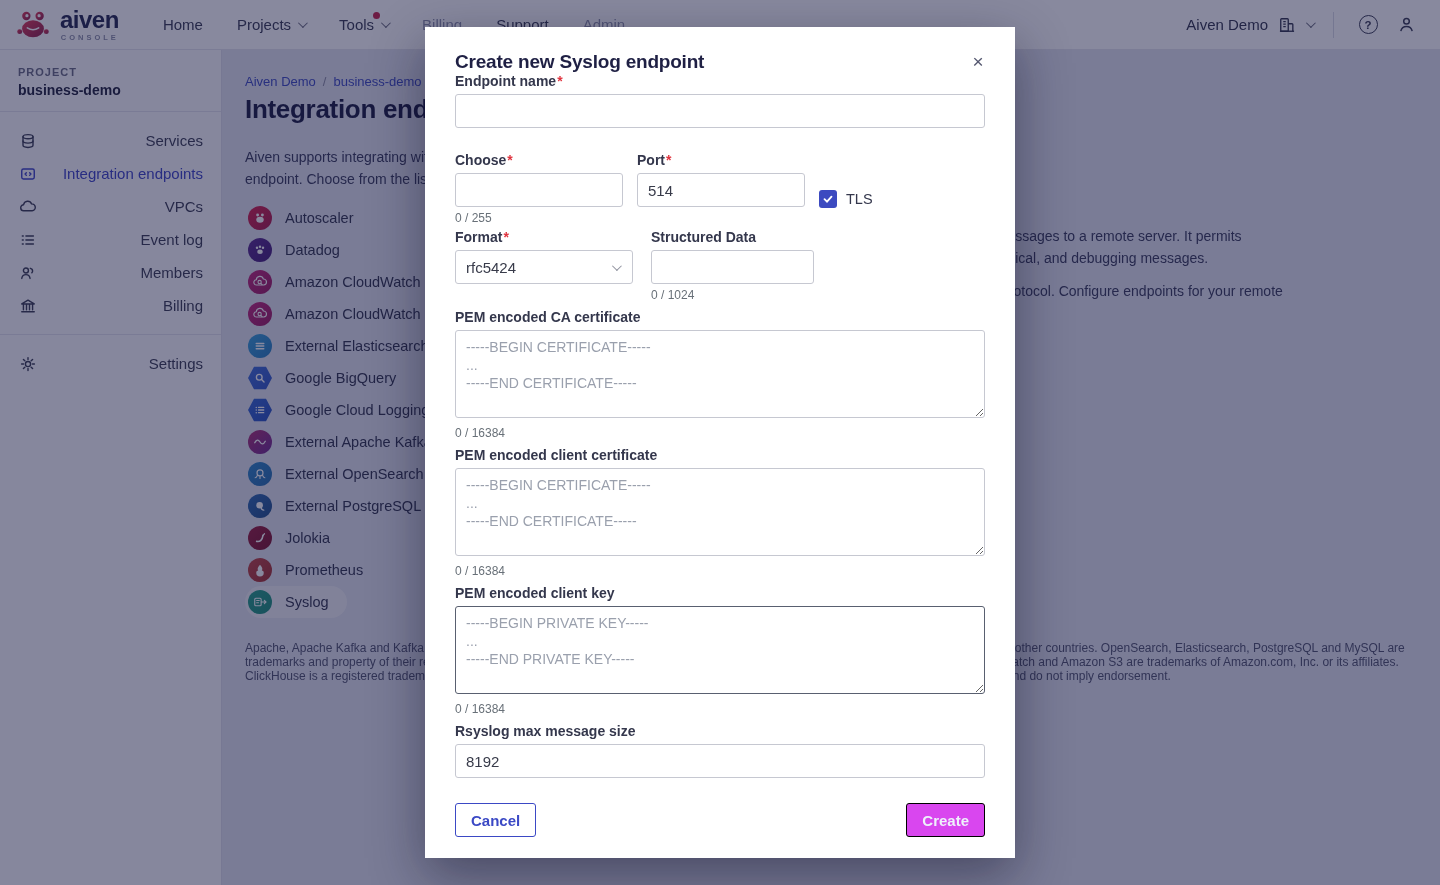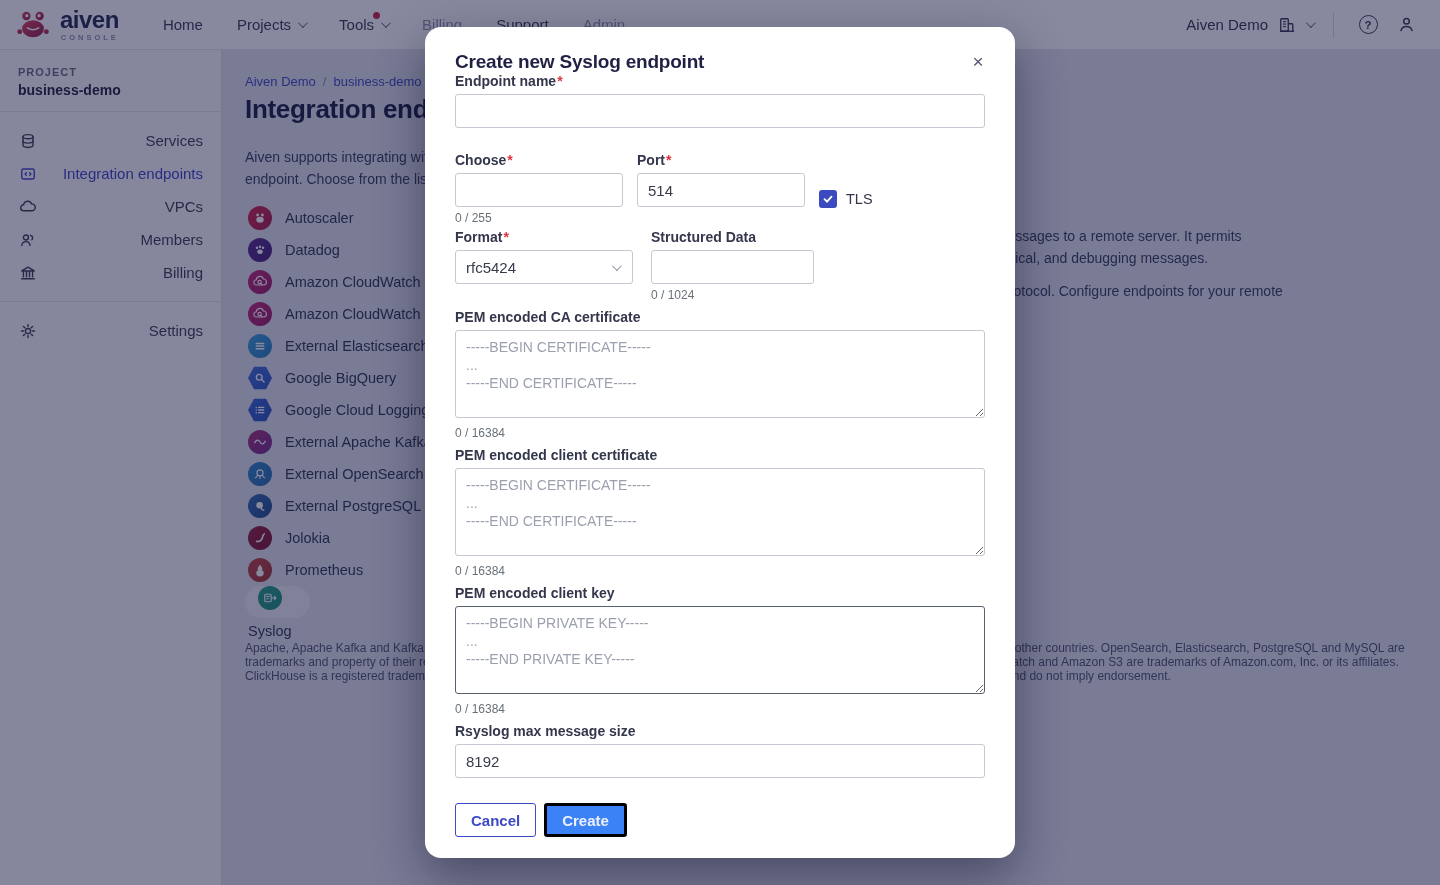--- a/index.html
+++ b/index.html
@@ -43,31 +43,31 @@
   
   .content { position:relative; flex:1; background:#e2e4ee; }
   .breadcrumb { position:absolute; top:24px; left:23px; font-size:13px; display:flex; gap:7px; align-items:center; }
   .crumb { color:#3f4cc0; cursor:pointer; }
   .crumb-sep { color:#8b8da3; }
   .page-title { position:absolute; top:44px; left:23px; font-size:26px; font-weight:800; color:#1d1e42; letter-spacing:-0.3px; }
   .intro { position:absolute; top:96px; left:23px; font-size:14px; color:#3a3d5c; line-height:22px; }
   .int-list { position:absolute; top:152px; left:23px; width:330px; }
   .int-row { height:32px; display:flex; align-items:center; gap:13px; padding:0 10px 0 3px;
              font-size:14.5px; color:#33364f; cursor:pointer; border-radius:16px; width:max-content; padding-right:18px; }
-  .int-row.selected { background:#f1f1f5;flex-direction:column; }
+  .int-row.selected { background:#f1f1f5; }
   .int-icon { width:24px; height:24px; border-radius:50%; display:flex; align-items:center; justify-content:center; flex:none; }
   .int-icon.hex { border-radius:0; clip-path:polygon(25% 3%, 75% 3%, 100% 50%, 75% 97%, 25% 97%, 0 50%); }
   .detail-panel { position:absolute; top:175px; left:548px; width:648px; font-size:14px; color:#3a3d5c; line-height:22px; }
   .detail-panel .para { margin-bottom:11px; }
   .legal { position:absolute; top:592px; left:23px; width:1170px; font-size:12px; line-height:13.9px; color:#51546e; }
 
   
   .overlay { position:fixed; inset:0; background:rgba(18,20,62,0.5); z-index:40; }
   .modal { position:fixed; left:425px; top:27px; width:590px; height:831px; background:#ffffff;
-           border-radius:16px; box-shadow:0 18px 50px rgba(10,12,40,.45); z-index:50; padding:24px 30px 12px; }
+           border-radius:0; box-shadow:0 18px 50px rgba(10,12,40,.45); z-index:50; padding:24px 30px 12px; }
   .modal-header { position:relative; }
   .modal-title { font-size:19px; font-weight:800; color:#1f2044; letter-spacing:-0.2px; }
   .modal-close { position:absolute; top:-2px; right:-6px; font-size:19px; color:#555870; cursor:pointer;
                  width:26px; height:26px; display:flex; align-items:center; justify-content:center; background:none; border:none; }
   .f-label { font-size:14px; font-weight:700; color:#34374c; margin-bottom:5px; display:block; }
   .req { color:#e0343f; margin-left:1px; }
   .t-input { width:100%; height:34px; border:1px solid #c6c8d1; border-radius:3px; padding:0 10px;
              font-size:15px; color:#383b4a; font-family:"Liberation Sans",sans-serif; background:#fff; }
   .group-name { }
   .row { display:flex; margin-top:24px; }
@@ -82,25 +82,25 @@
   .col-format { width:178px; margin-right:18px; }
   .col-struct { width:163px; }
   .select { position:relative; width:100%; height:34px; border:1px solid #c6c8d1; border-radius:3px;
             display:flex; align-items:center; padding:0 10px; font-size:15px; color:#383b4a; cursor:pointer; background:#fff; }
   .select .chev { position:absolute; right:13px; color:#6b6f7f; }
   .group-ta { margin-top:7px; }
   .t-area { width:100%; height:88px; border:1px solid #c6c8d1; border-radius:3px; padding:7px 10px;
             font-size:14px; line-height:18px; color:#383b4a; font-family:"Liberation Sans",sans-serif; resize:vertical; }
   .t-area::placeholder, .t-input::placeholder { color:#9aa0ad; }
   .t-area.focused { border:1.5px solid #596070; }
-  .modal-actions { display:flex; justify-content:flex-start; gap:8px; margin-top:25px; }
+  .modal-actions { display:flex; justify-content:space-between; gap:8px; margin-top:25px; }
   .btn { height:34px; border-radius:3px; font-size:15px; font-weight:600; cursor:pointer;
          font-family:"Liberation Sans",sans-serif; padding:0 15px; }
   .btn-cancel { background:#fff; border:1px solid #3b49c5; color:#3b49c5; }
-  .btn-create { background:#3b82f6; border:3px solid #000000; color:#eef1fb; }
+  .btn-create { background:#d946ef; border:1px solid #000000; color:#eef1fb; }
 </style>
 </head>
 <body>
 
 <header class="navbar">
   <div class="brand">
     <svg width="38" height="38" viewBox="0 0 40 40">
       <defs>
           <linearGradient id="crabg" x1="0" y1="0" x2="1" y2="1">
         <stop offset="0" stop-color="#e23a55"></stop>
@@ -200,20 +200,29 @@
           <span style="display: flex;">
             <svg width="20" height="20" viewBox="0 0 24 24" fill="none" stroke="currentColor" stroke-width="1.7" stroke-linecap="round" stroke-linejoin="round">
               <path d="M7 16.5a3.6 3.6 0 0 1-.3-7.2 5 5 0 0 1 9.6-1A3.9 3.9 0 0 1 17 16.5z"></path>
             </svg>
           </span>
           <span>VPCs</span>
         </li>
         <li class="side-item">
           <span style="display: flex;">
             <svg width="20" height="20" viewBox="0 0 24 24" fill="none" stroke="currentColor" stroke-width="1.7" stroke-linecap="round" stroke-linejoin="round">
+              <path d="M9.5 7.2h9M9.5 12h9M9.5 16.8h9"></path>
+              <path d="M5.3 7.2h.9M5.3 12h.9M5.3 16.8h.9" stroke-width="2"></path>
+            </svg>
+          </span>
+          <span>Event log</span>
+        </li>
+        <li class="side-item">
+          <span style="display: flex;">
+            <svg width="20" height="20" viewBox="0 0 24 24" fill="none" stroke="currentColor" stroke-width="1.7" stroke-linecap="round" stroke-linejoin="round">
               <circle cx="9.5" cy="9" r="3"></circle>
               <path d="M4.5 18.5c.5-3 2.5-4.6 5-4.6s4.5 1.6 5 4.6"></path>
               <path d="M14.8 6.4c1.6.3 2.7 1.5 2.7 3.1 0 .9-.3 1.6-.9 2.2"></path>
             </svg>
           </span>
           <span>Members</span>
         </li>
         <li class="side-item">
           <span style="display: flex;">
             <svg width="20" height="20" viewBox="0 0 24 24" fill="none" stroke="currentColor" stroke-width="1.7" stroke-linecap="round" stroke-linejoin="round">

